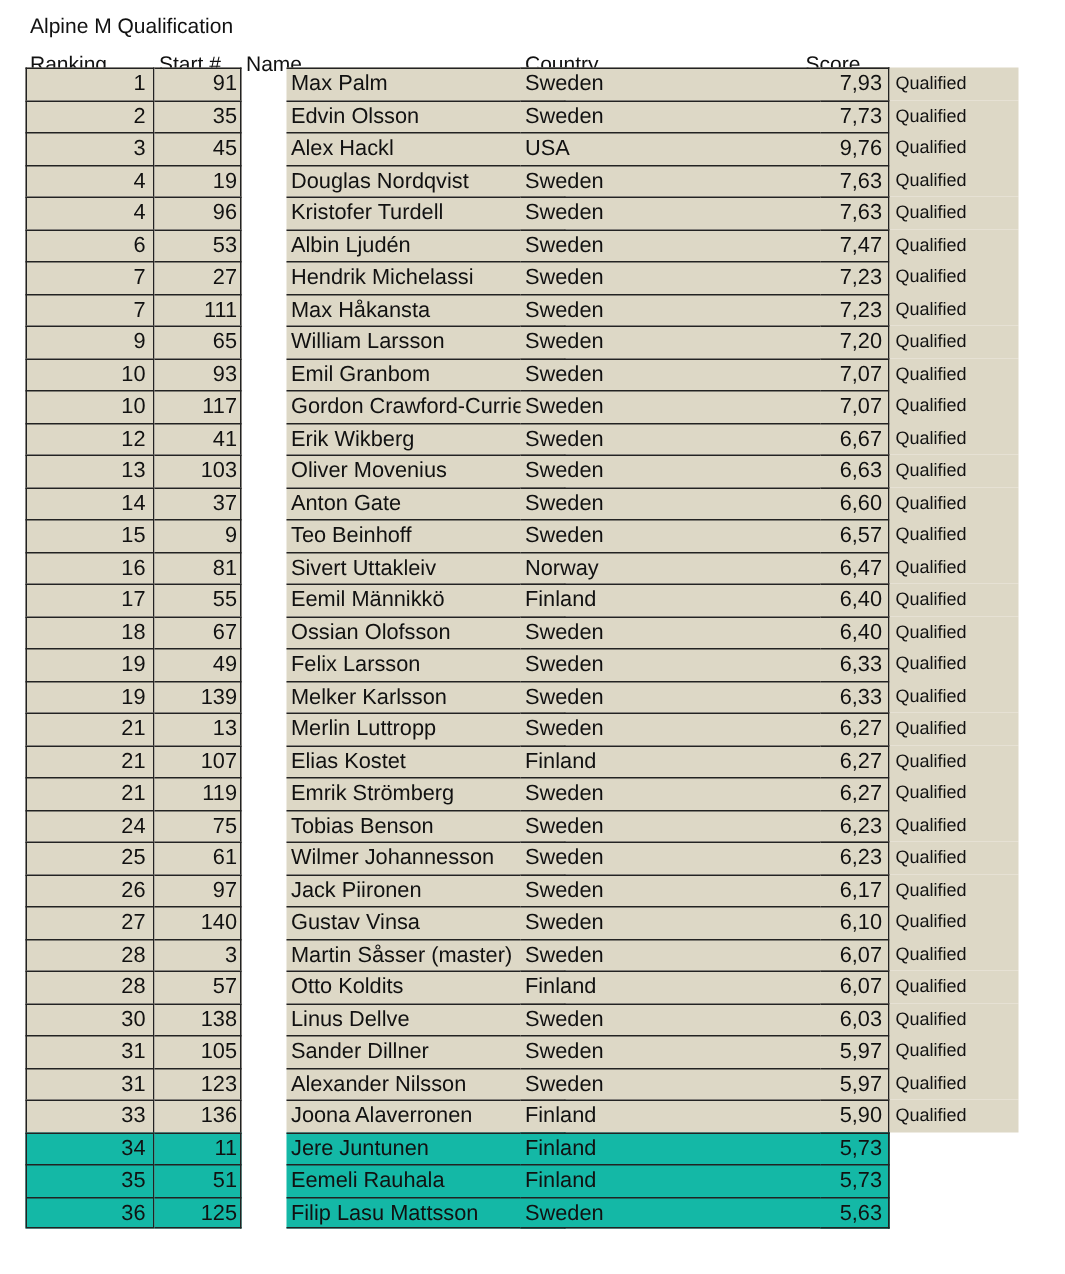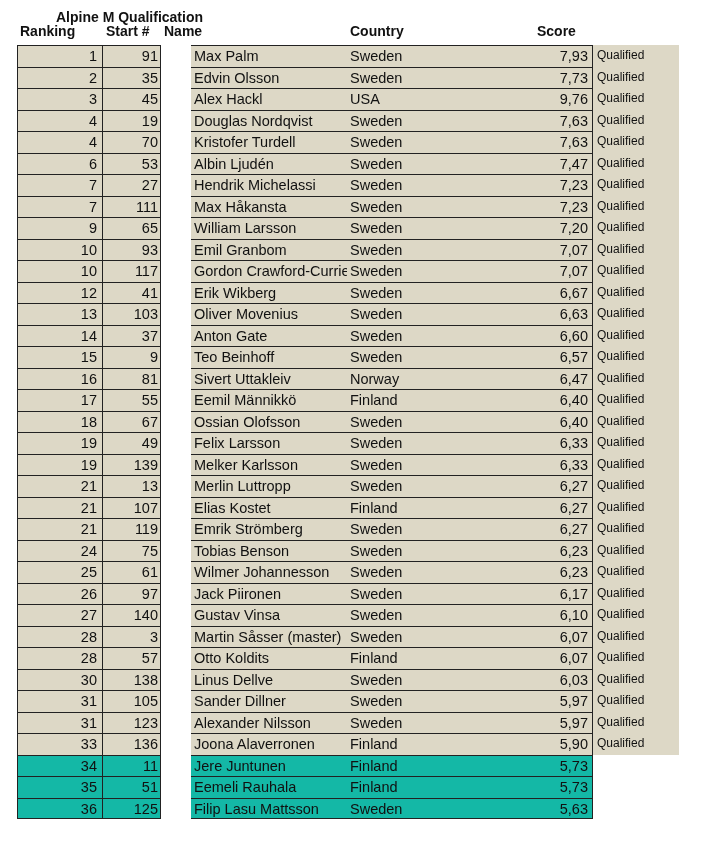--- a/index.html
+++ b/index.html
@@ -1,19 +1,19 @@
 <!DOCTYPE html>
 <html><head>
 <meta charset="utf-8">
 <style>
   html, body { margin: 0; padding: 0; background: #ffffff; }
   body { width: 710px; height: 849px; position: relative; overflow: hidden;
          font-family: "Liberation Sans", sans-serif; color: #111; }
-  .title { position: absolute; left: 20px; top: 9px; font-weight: bold; font-size: 14px; margin-left: 36px; }
-  .hdr { position: absolute; top: 23px; font-weight: bold; font-size: 14px; }
+  .title { position: absolute; left: 20px; top: 9px; font-weight: normal; font-size: 14px; }
+  .hdr { position: absolute; top: 34px; font-weight: normal; font-size: 14px; }
   .tbl { position: absolute; left: 17px; top: 45px; }
   .row { position: relative; height: 21.5px; }
   .cell { position: absolute; top: 0; height: 21.5px; line-height: 21.5px; font-size: 14.5px;
           box-sizing: border-box; border-right: 1.5px solid #222; border-top: 1.5px solid #222;
           white-space: nowrap; overflow: hidden; }
   .row.last .cell { border-bottom: 1.5px solid #222; }
   .c-rank { left: 0; width: 86px; text-align: right; padding-right: 5px; border-left: 1.5px solid #222; }
   .c-start { left: 86px; width: 58px; text-align: right; padding-right: 2px; }
   .c-name { left: 144px; width: 186px; padding-left: 3px; margin-left: 30px; }
   .c-country { left: 330px; width: 246px; padding-left: 3px; }
@@ -61,21 +61,21 @@
     <div class="row q">
       <div class="cell c-rank">4</div>
       <div class="cell c-start">19</div>
       <div class="cell c-name">Douglas Nordqvist</div>
       <div class="cell c-country">Sweden</div>
       <div class="cell c-scoreval">7,63</div>
       <div class="c-status">Qualified</div>
     </div>
     <div class="row q">
       <div class="cell c-rank">4</div>
-      <div class="cell c-start">70</div>
+      <div class="cell c-start">96</div>
       <div class="cell c-name">Kristofer Turdell</div>
       <div class="cell c-country">Sweden</div>
       <div class="cell c-scoreval">7,63</div>
       <div class="c-status">Qualified</div>
     </div>
     <div class="row q">
       <div class="cell c-rank">6</div>
       <div class="cell c-start">53</div>
       <div class="cell c-name">Albin Ljudén</div>
       <div class="cell c-country">Sweden</div>

